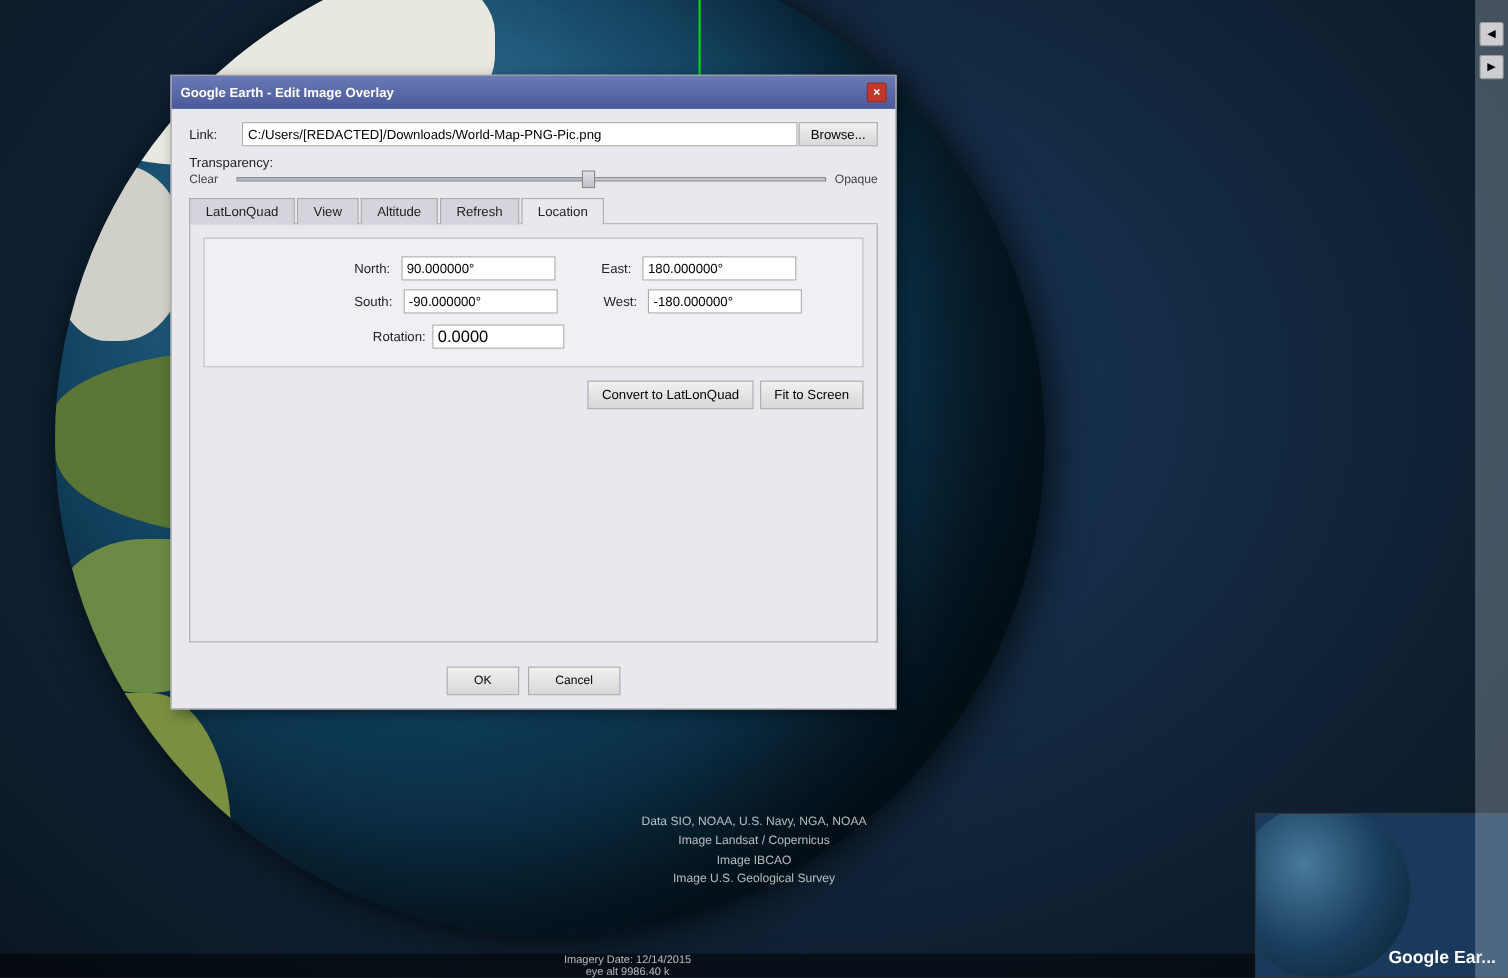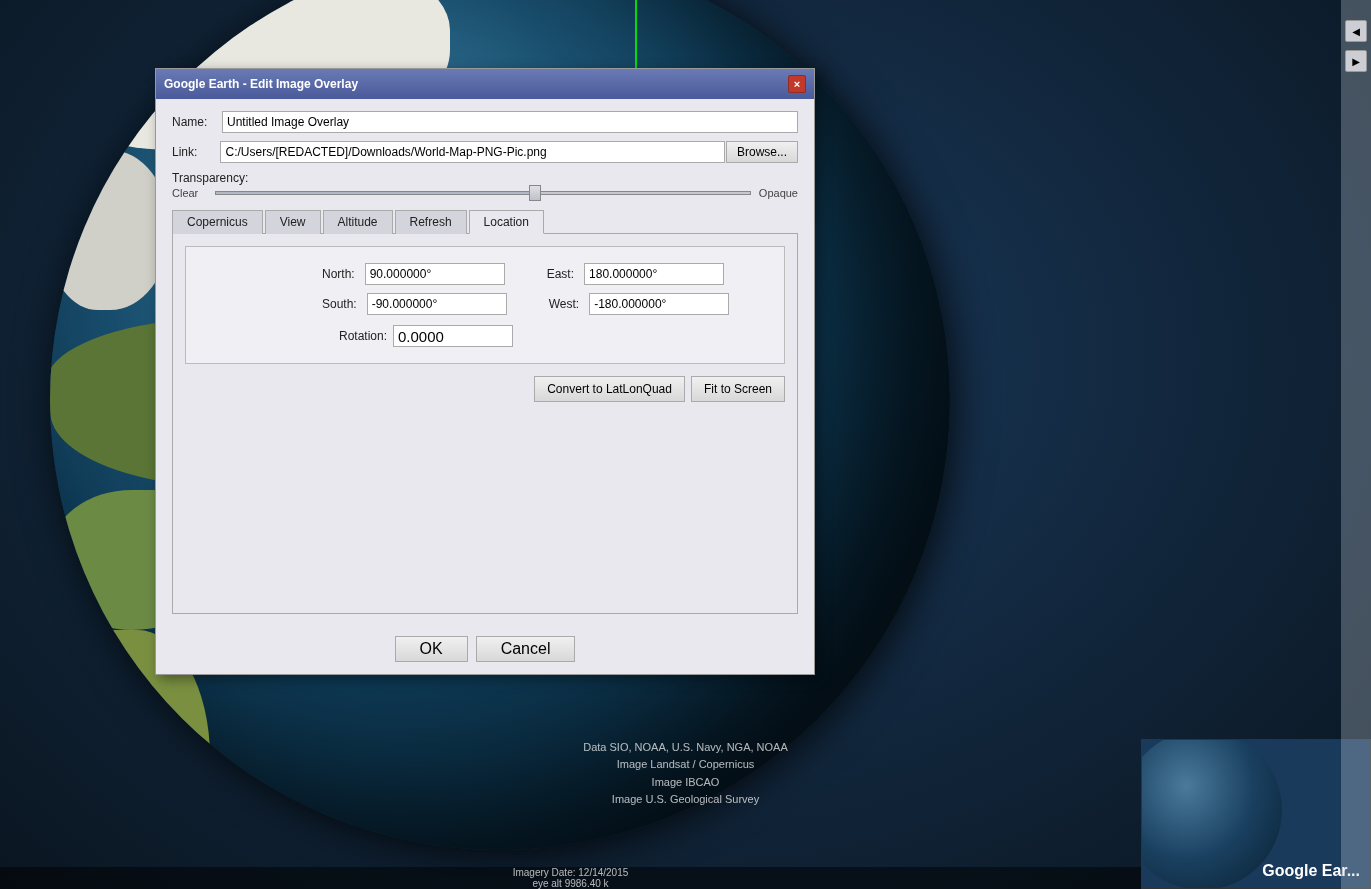--- a/index.html
+++ b/index.html
@@ -430,21 +430,21 @@
       justify-content: center;
       gap: 8px;
       padding: 10px 16px 12px;
     }
 
     .footer-btn {
       height: 26px;
       padding: 0 24px;
       border: 1px solid #aaa;
       background: linear-gradient(180deg, #f0f0f0, #d8d8d8);
-      font-size: 16px;
+      font-size: 11px;
       cursor: pointer;
     }
   </style>
 </head>
 <body>
 
 <div id="earth-bg">
   <div class="earth-globe">
     <div class="land-arctic"></div>
     <div class="land-greenland"></div>
@@ -481,44 +481,40 @@
 <div class="dialog-overlay">
   <div class="dialog">
 
     <div class="dialog-titlebar">
       <span>Google Earth - Edit Image Overlay</span>
       <div class="dialog-close-btn">×</div>
     </div>
 
     <div class="dialog-body">
 
-      <div class="form-row">
-        <span class="form-label">Name:</span>
-        <input class="form-input" type="text" value="Untitled Image Overlay" style="">
-      </div>
 
       <div class="form-row-link">
         <span class="form-label">Link:</span>
         <input class="link-input" type="text" value="C:/Users/[REDACTED]/Downloads/World-Map-PNG-Pic.png" style="">
         <button class="browse-btn">Browse...</button>
       </div>
 
       <div class="transparency-row">
         <div class="transparency-labels">
           <span class="transparency-label-text">Transparency:</span>
         </div>
         <div class="slider-row">
           <span class="slider-label">Clear</span>
           <input type="range" class="transparency-slider" min="0" max="100" value="60" style="">
           <span class="slider-label-right">Opaque</span>
         </div>
       </div>
 
       <div class="tabs-container">
-        <div class="tab">Copernicus</div>
+        <div class="tab">LatLonQuad</div>
         <div class="tab">View</div>
         <div class="tab">Altitude</div>
         <div class="tab">Refresh</div>
         <div class="tab active">Location</div>
       </div>
 
       <div class="tab-content">
         <div class="location-box">
 
           <div style="display:flex; align-items:center; margin-bottom:8px; gap:6px;">

